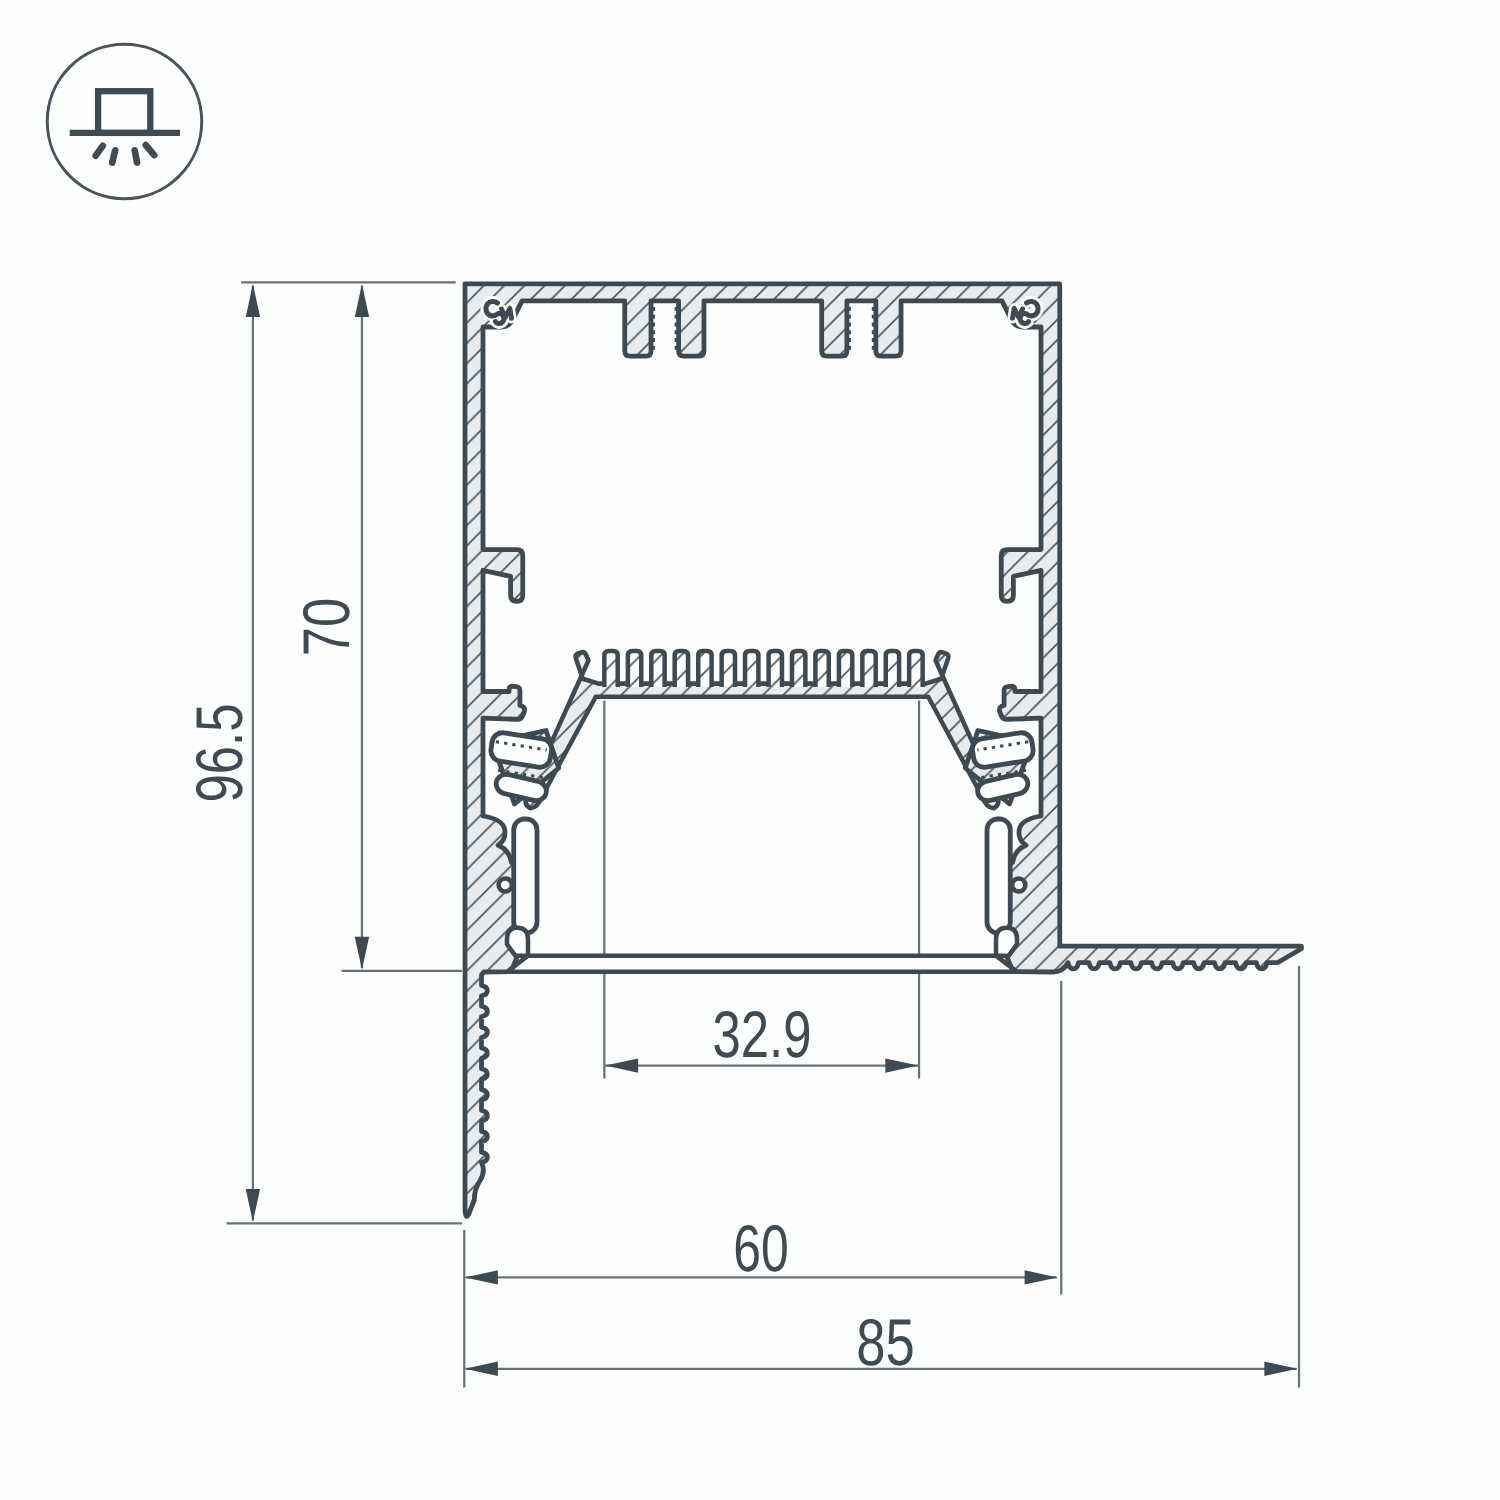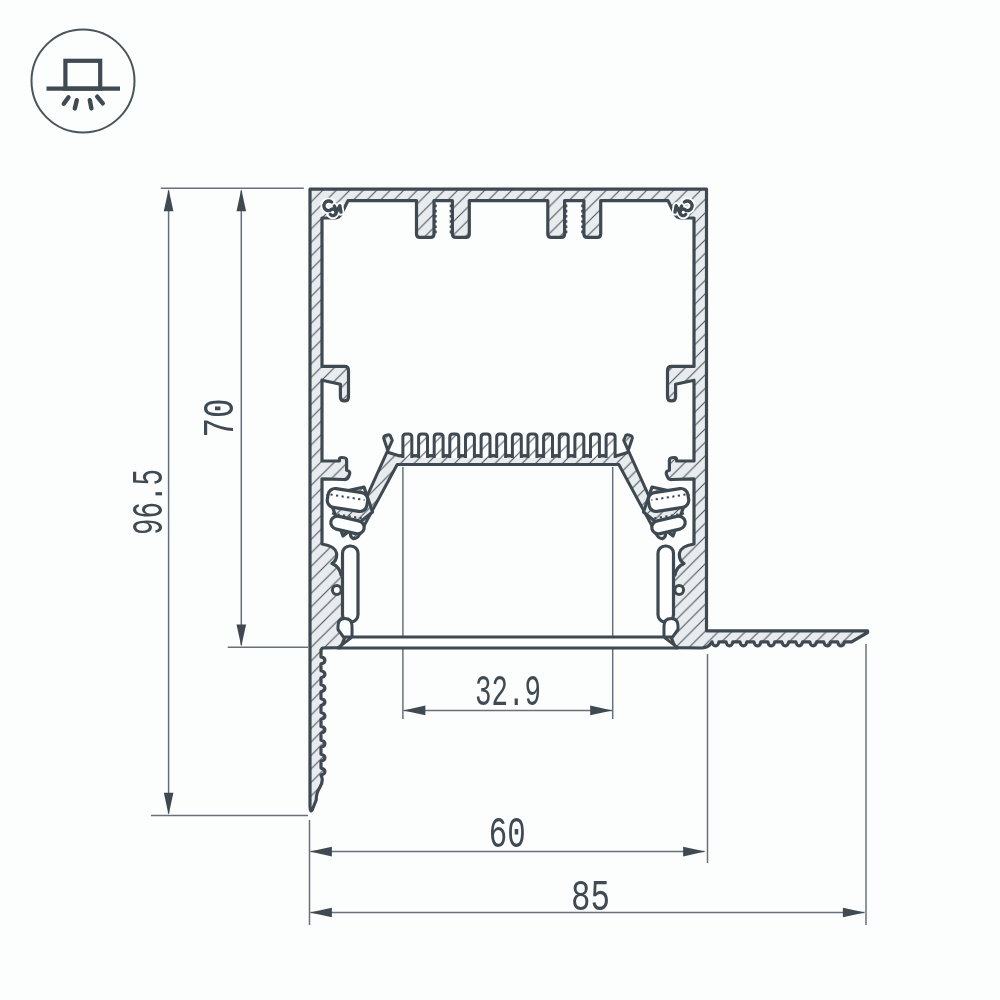--- a/index.html
+++ b/index.html
@@ -1,14 +1,14 @@
 <!DOCTYPE html>
 <html><head><meta charset="utf-8"><style>
 html,body{margin:0;padding:0;background:#fcfdfd;}
-#stage{width:1000px;height:1000px;position:relative;font-family:Liberation Mono, monospace;}
+#stage{width:1000px;height:1000px;position:relative;font-family:Liberation Sans, sans-serif;}
 text{fill:#3f4a52;}
 </style></head><body>
 <div id="stage">
 <svg width="1000" height="1000" viewBox="0 0 1000 1000">
 <defs>
 <pattern id="hat" patternUnits="userSpaceOnUse" width="13.5" height="13.5">
 <rect width="13.5" height="13.5" fill="#e9ecee"></rect>
 <path d="M-1,14.5 L14.5,-1 M-2,2 L2,-2 M11.5,15.5 L15.5,11.5" stroke="#49545b" stroke-width="1.1"></path>
 </pattern>
 <pattern id="hatw" patternUnits="userSpaceOnUse" width="13.5" height="13.5">

